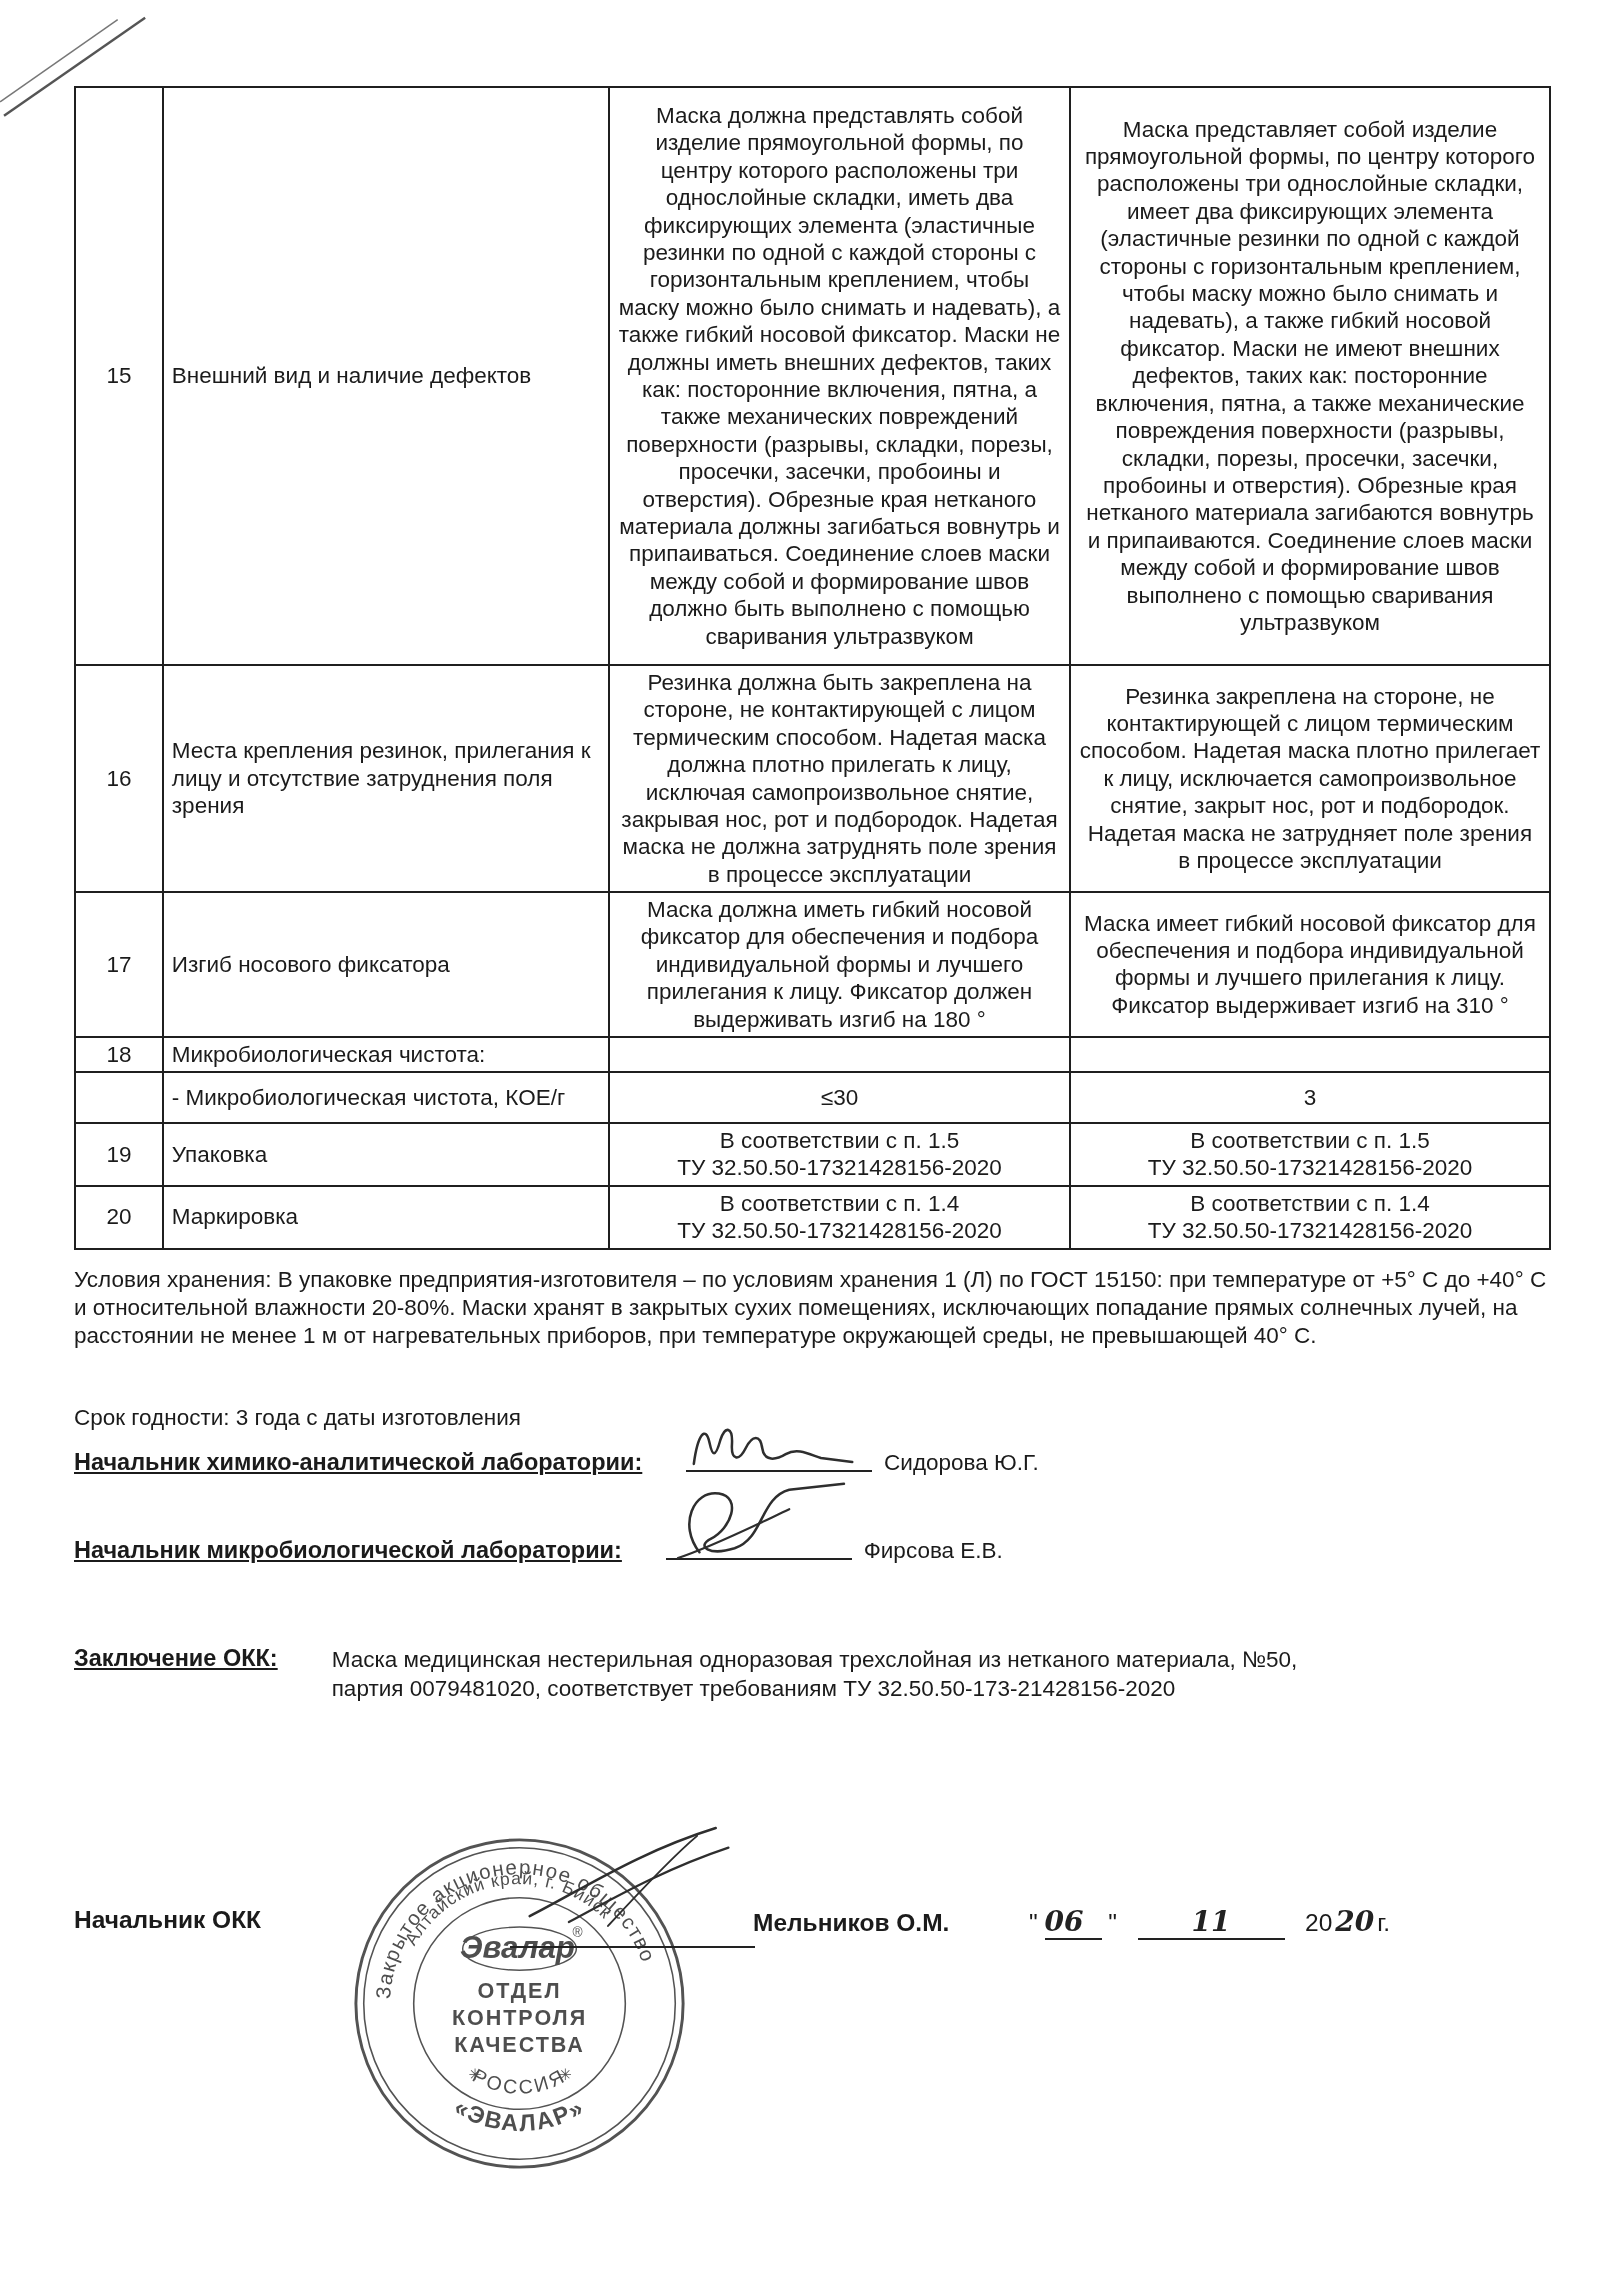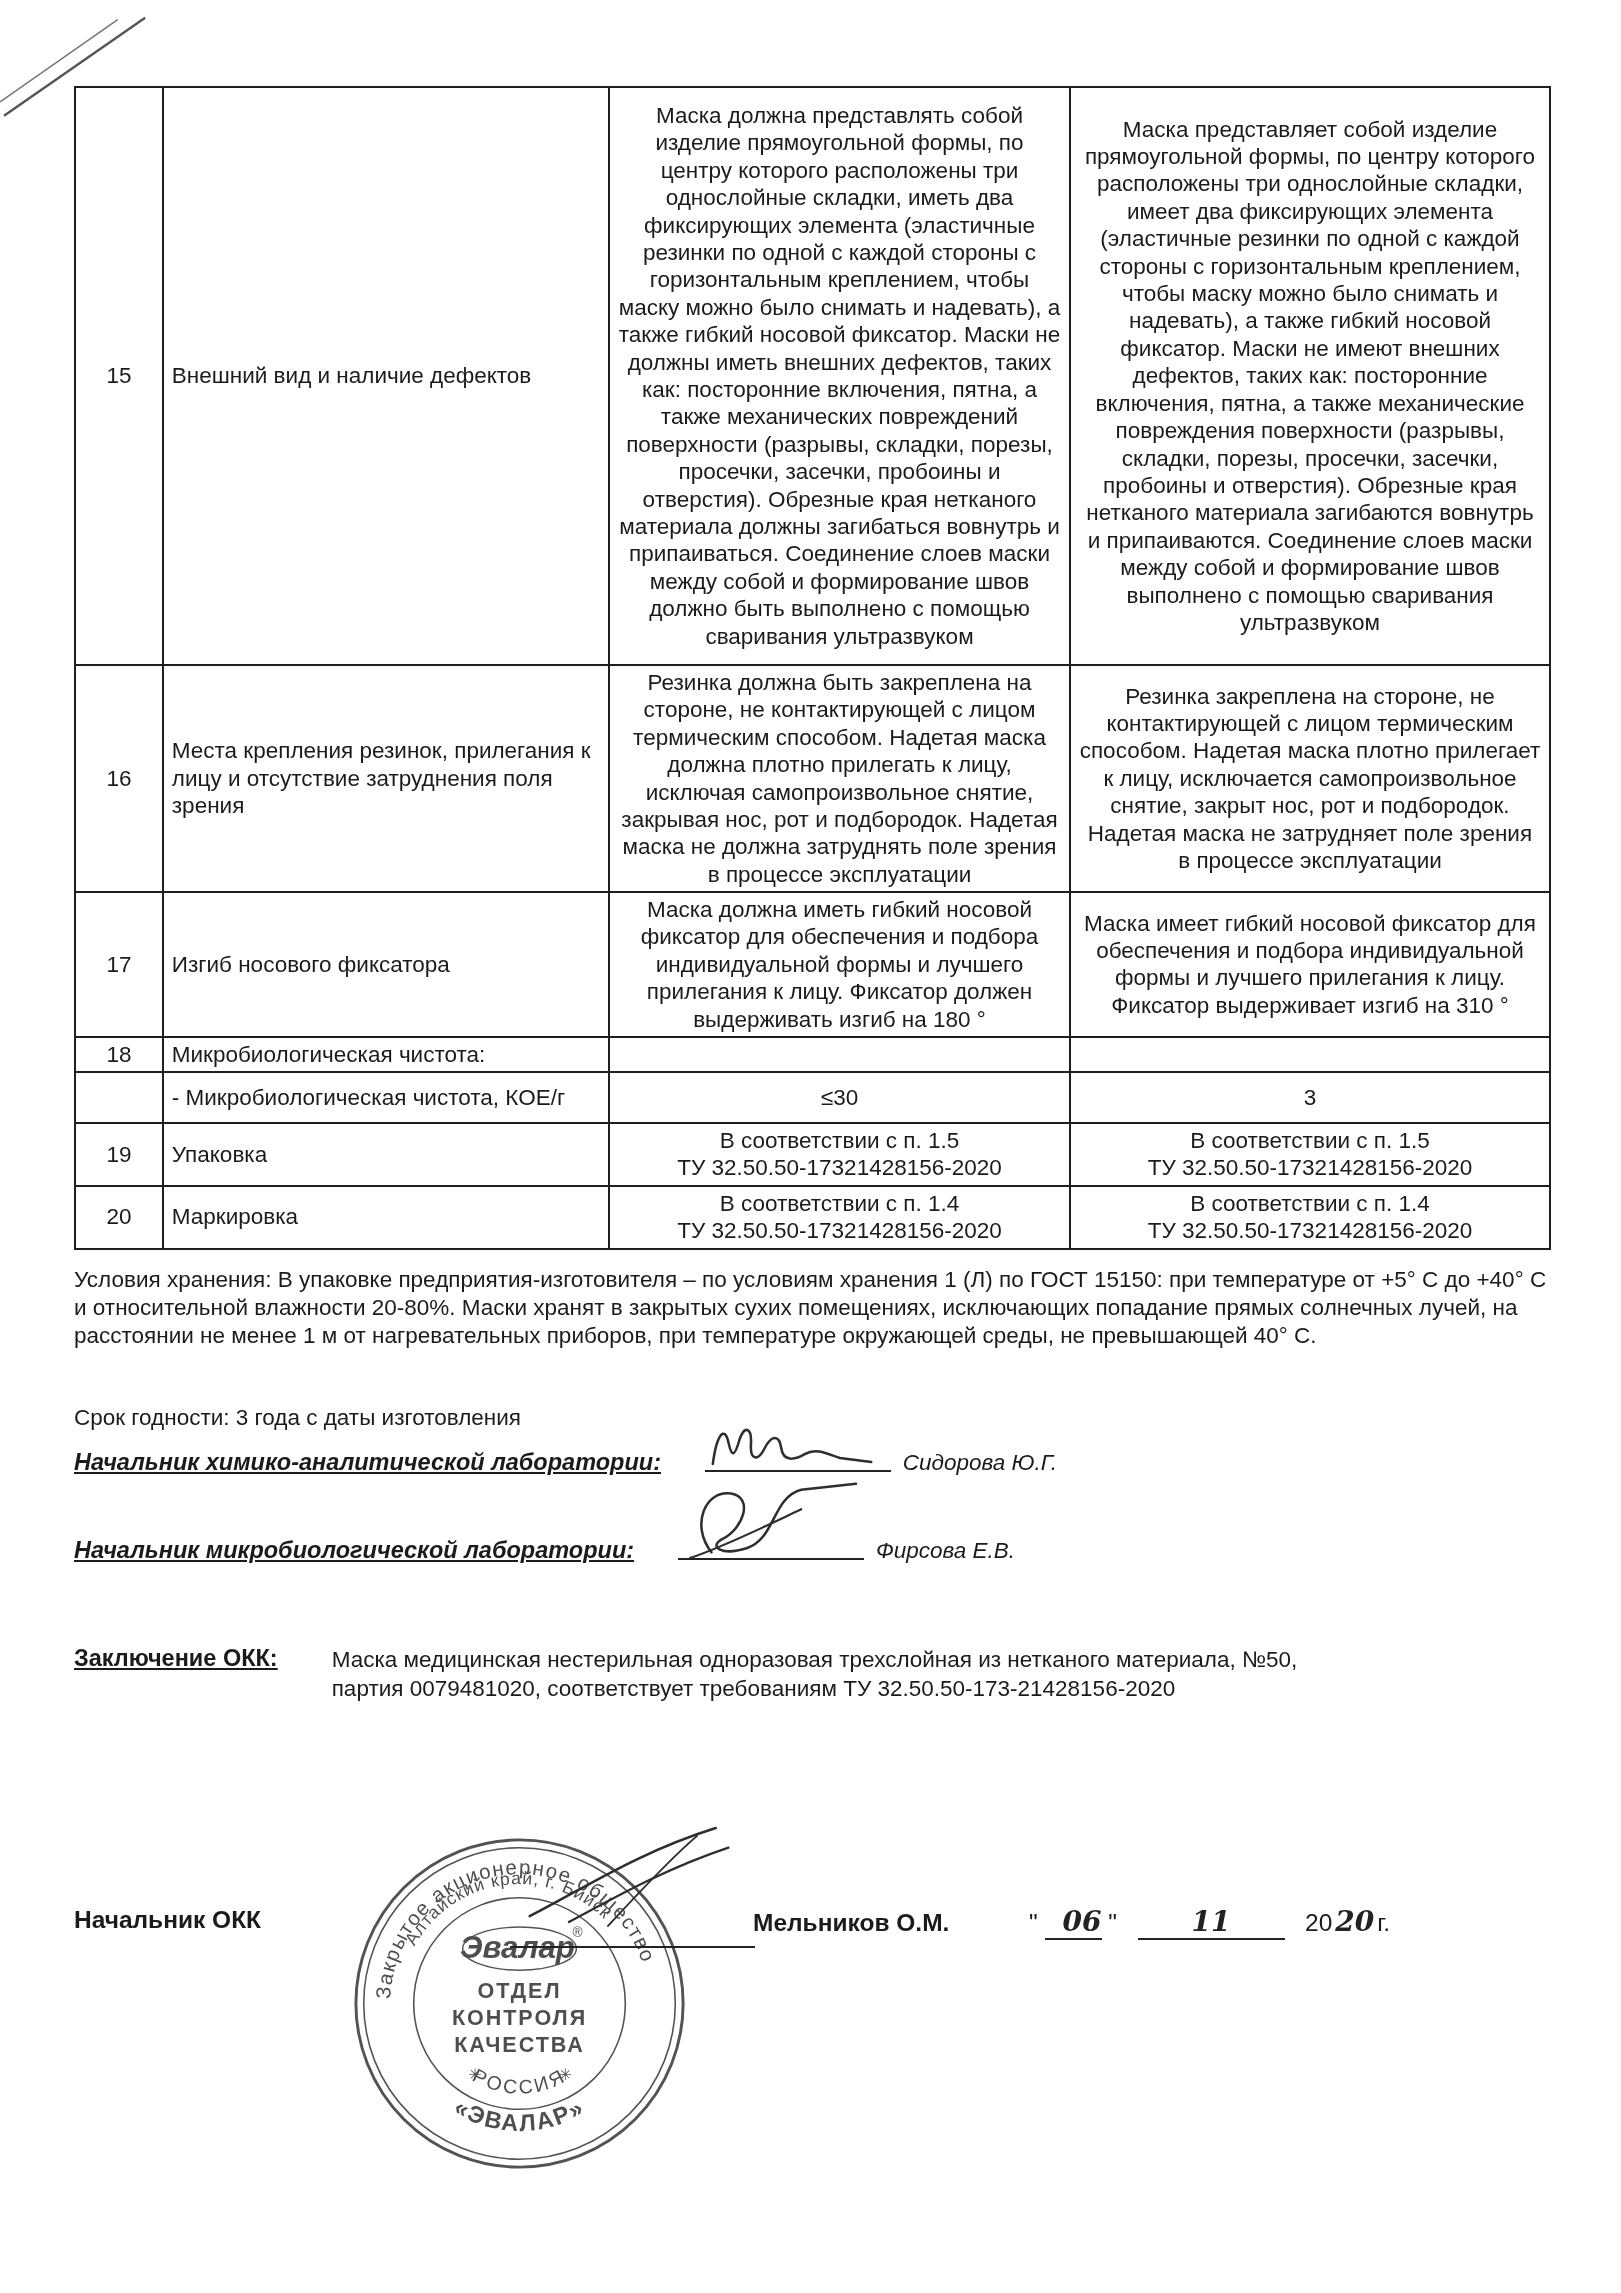--- a/index.html
+++ b/index.html
@@ -20,38 +20,38 @@
     vertical-align:middle;
     overflow:hidden;
   }
   .doc-table td.num  { text-align:center; }
   .doc-table td.name { text-align:left;margin-left:28px; }
   .doc-table td.req, .doc-table td.act { text-align:center; white-space:pre-line; }
   
   .para { position:absolute; left:74px; width:1475px; font-size:22.5px; line-height:28px; }
   .bold-u { font-weight:bold; text-decoration:underline; }
   
-  .sigrow { position:absolute; left:74px; display:flex; align-items:flex-end;font-style:italic; }
+  .sigrow { position:absolute; left:74px; display:flex; align-items:flex-end; }
   .sigtitle { font-weight:bold; text-decoration:underline; font-size:23.5px; white-space:nowrap; }
   .sigline { position:relative; display:inline-block; width:186px; height:9.8px;
              border-bottom:2px solid #222; margin:0 11.8px 3.9px 44px; }
   .sigline svg { position:absolute; left:0; bottom:-2px; overflow:visible; }
   .signame { font-size:22.5px; white-space:nowrap; }
   
   .conclusion { position:absolute; left:74px; top:1645px; display:flex; }
   .conclusion .ctext { margin-left:54px; width:1010px; font-size:22.5px; line-height:29px; }
   
   .approval-label { position:absolute; left:74px; top:1906px; font-size:24.5px; font-weight:bold; }
   .approval-name  { position:absolute; left:753px; top:1909px; font-size:24.5px; font-weight:bold; }
   .approval-line  { position:absolute; left:510px; top:1872px; width:245px; height:74px;
                     border-bottom:2px solid #222; }
   .approval-sig   { position:absolute; left:515px; top:1818px; overflow:visible; }
   .dategroup { position:absolute; left:1029px; top:1905px; font-size:24.5px; white-space:nowrap; }
   .hand { font-family:"DejaVu Serif", serif; font-style:italic; font-weight:bold; font-size:28px; color:#222; }
-  .u-day  { display:inline-block; min-width:57px; text-align:right; border-bottom:2px solid #222; }
+  .u-day  { display:inline-block; min-width:57px; text-align:left; border-bottom:2px solid #222; }
   .u-mon  { display:inline-block; min-width:147px; text-align:center; border-bottom:2px solid #222; margin:0 13.7px; }
   .u-year { display:inline-block; min-width:45px; text-align:center; }
   .q { font-size:24.5px; }
   
   .stamp { position:absolute; left:351px; top:1835px; opacity:.9; }
   
   .corner-mark { position:absolute; left:0; top:0; }
 </style>
 </head>
 <body>

